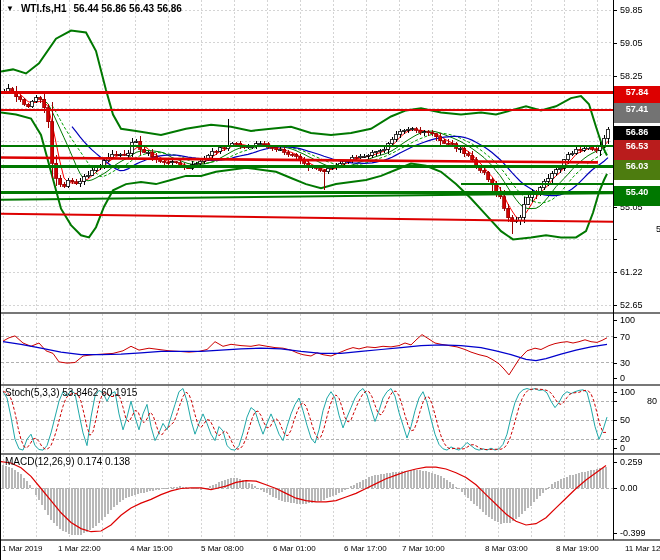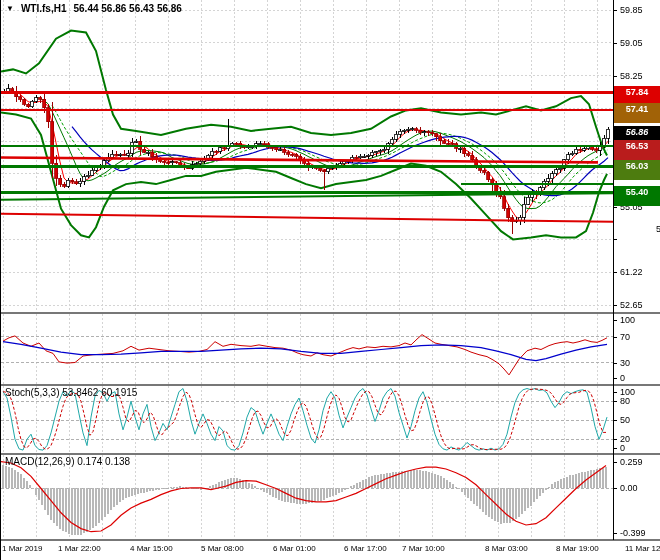--- a/index.html
+++ b/index.html
@@ -679,37 +679,37 @@
       <div class="tick-label" style="top: 315px;">100</div>
       <div class="tick-mark" style="top: 320px;"></div>
       <div class="tick-label" style="top: 331.5px;">70</div>
       <div class="tick-mark" style="top: 336.5px;"></div>
       <div class="tick-label" style="top: 357.5px;">30</div>
       <div class="tick-mark" style="top: 362.5px;"></div>
       <div class="tick-label" style="top: 373px;">0</div>
       <div class="tick-mark" style="top: 378px;"></div>
       <div class="tick-label" style="top: 387px;">100</div>
       <div class="tick-mark" style="top: 392px;"></div>
-      <div class="tick-label" style="top: 396.2px;">80</div>
+      <div class="tick-label" style="top: 396.2px; margin-left: 27px;">80</div>
       <div class="tick-mark" style="top: 401.2px;"></div>
       <div class="tick-label" style="top: 415.25px;">50</div>
       <div class="tick-mark" style="top: 420.25px;"></div>
       <div class="tick-label" style="top: 434.3px;">20</div>
       <div class="tick-mark" style="top: 439.3px;"></div>
       <div class="tick-label" style="top: 443px;">0</div>
       <div class="tick-mark" style="top: 448px;"></div>
       <div class="tick-label" style="top: 457px;">0.259</div>
       <div class="tick-mark" style="top: 462px;"></div>
       <div class="tick-label" style="top: 483.489px;">0.00</div>
       <div class="tick-mark" style="top: 488.489px;"></div>
       <div class="tick-label" style="top: 528px;">-0.399</div>
       <div class="tick-mark" style="top: 533px;"></div>
       <div class="price-badge" style="top: 85.8542px; background: rgb(221, 0, 0);">57.84</div>
-      <div class="price-badge" style="top: 103.472px; background: #a16207;">57.41</div>
-      <div class="price-badge" style="top: 126.007px; background: rgb(0, 0, 0); font-style: italic;">56.86</div>
+      <div class="price-badge" style="top: 103.472px; background: #737373;">57.41</div>
+      <div class="price-badge" style="top: 126.007px; background: rgb(0, 0, 0);">56.86</div>
       <div class="price-badge" style="top: 139.528px; background: #b91c1c;">56.53</div>
       <div class="price-badge" style="top: 160.014px; background: #4d7c0f;">56.03</div>
       <div class="price-badge" style="top: 185.826px; background: rgb(0, 120, 0);">55.40</div>
     </div>
   <div id="time-axis">
       <div class="time-label" style="left: 1px;">1 Mar 2019</div>
       <div class="time-label" style="left: 57px;">1 Mar 22:00</div>
       <div class="time-label" style="left: 129px;">4 Mar 15:00</div>
       <div class="time-label" style="left: 200px;">5 Mar 08:00</div>
       <div class="time-label" style="left: 272px;">6 Mar 01:00</div>

